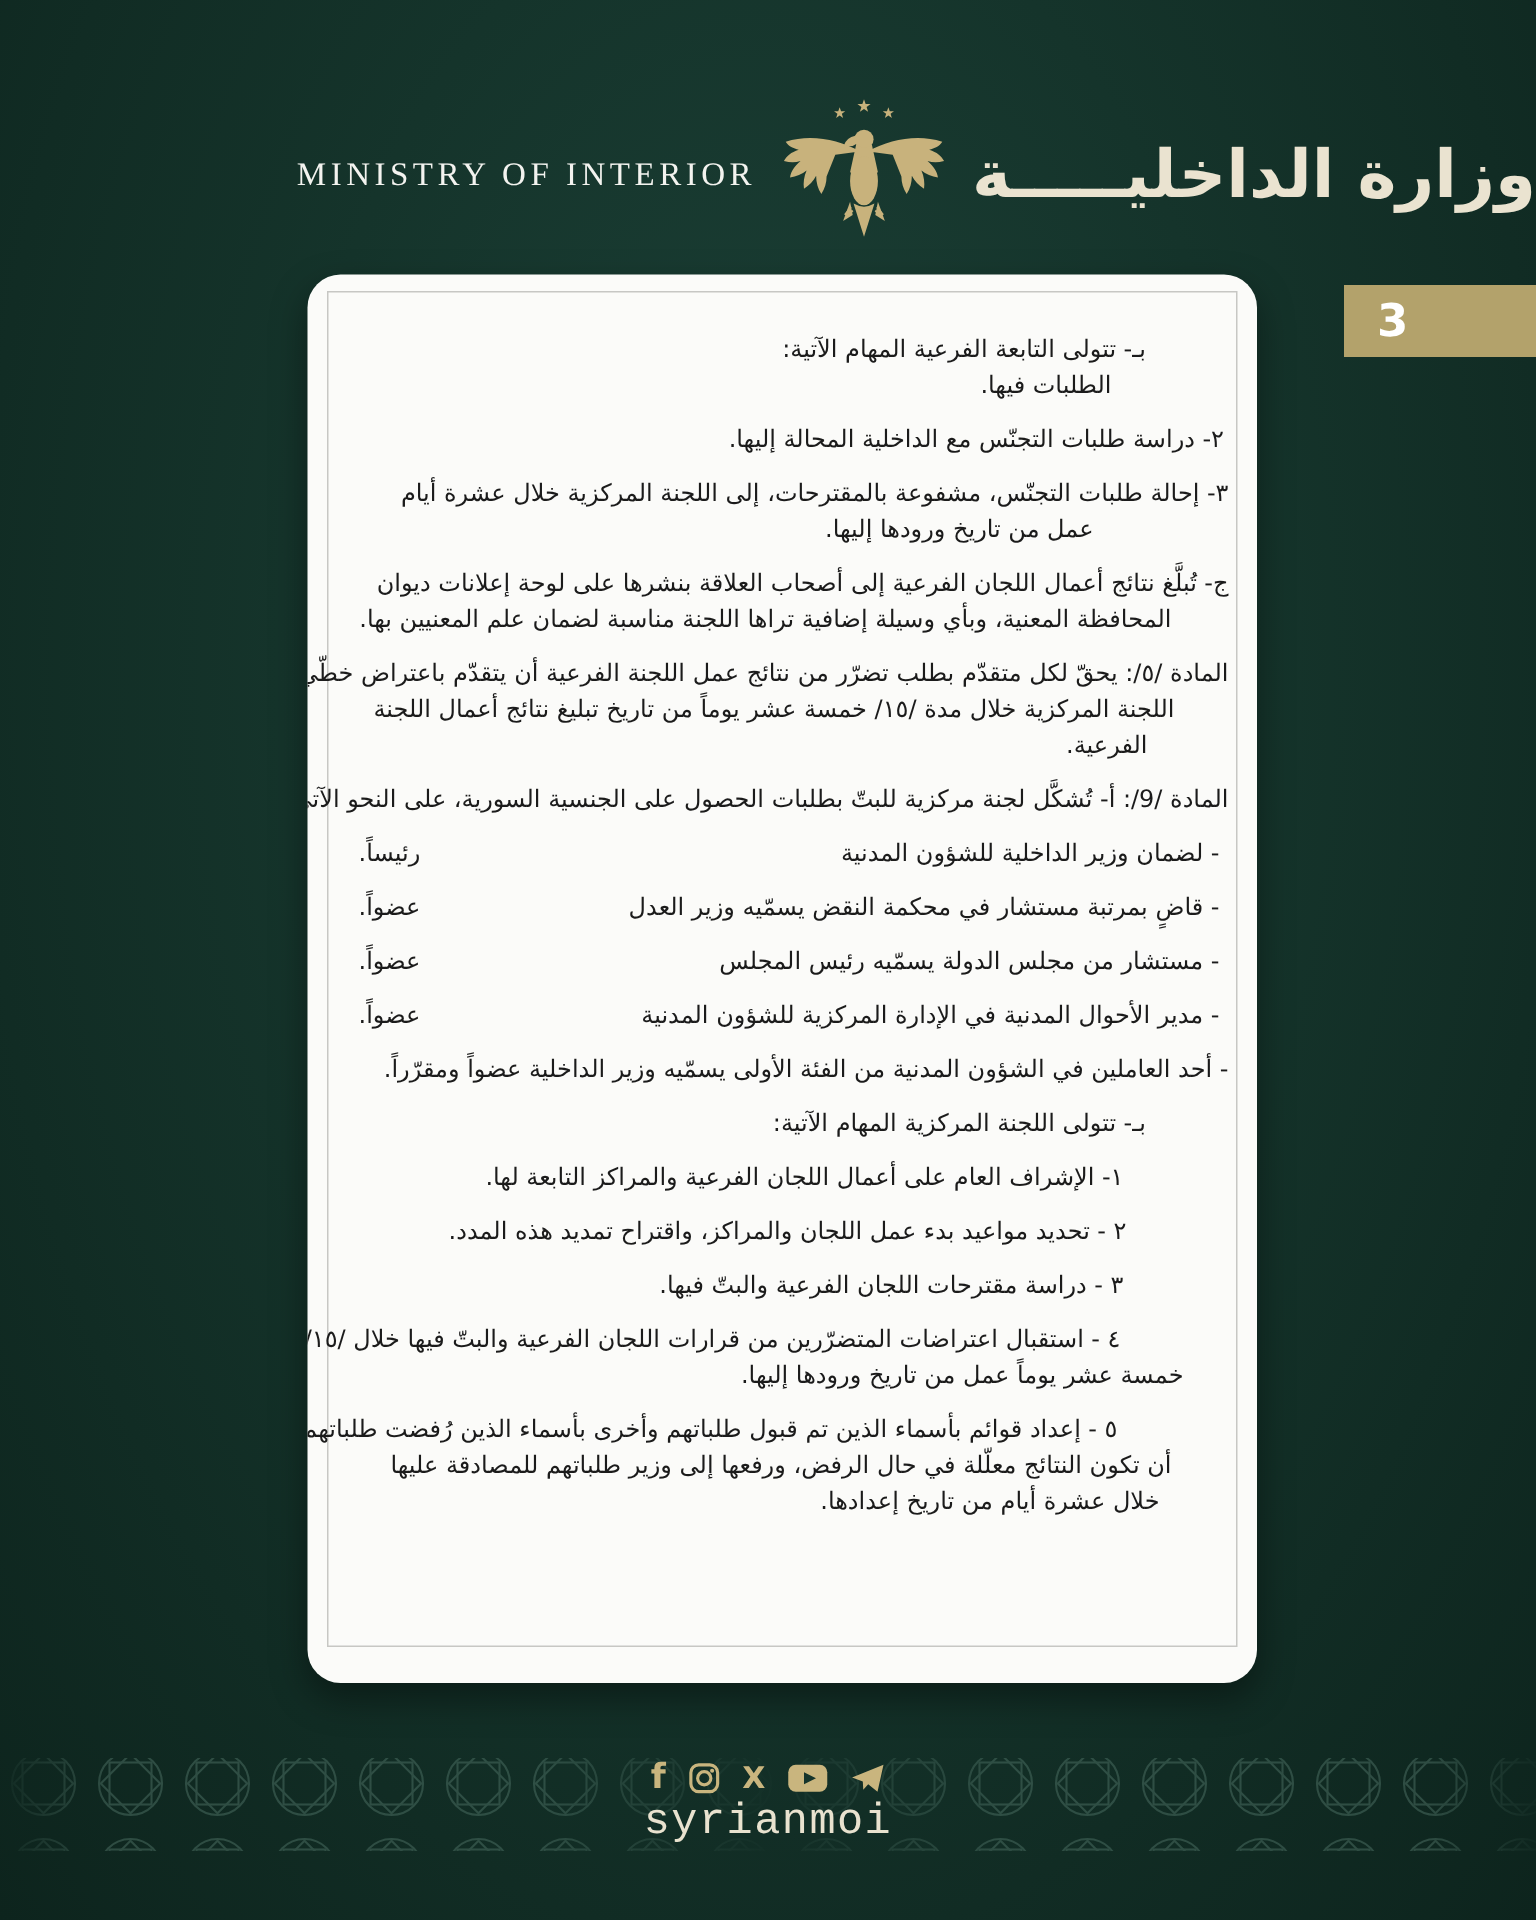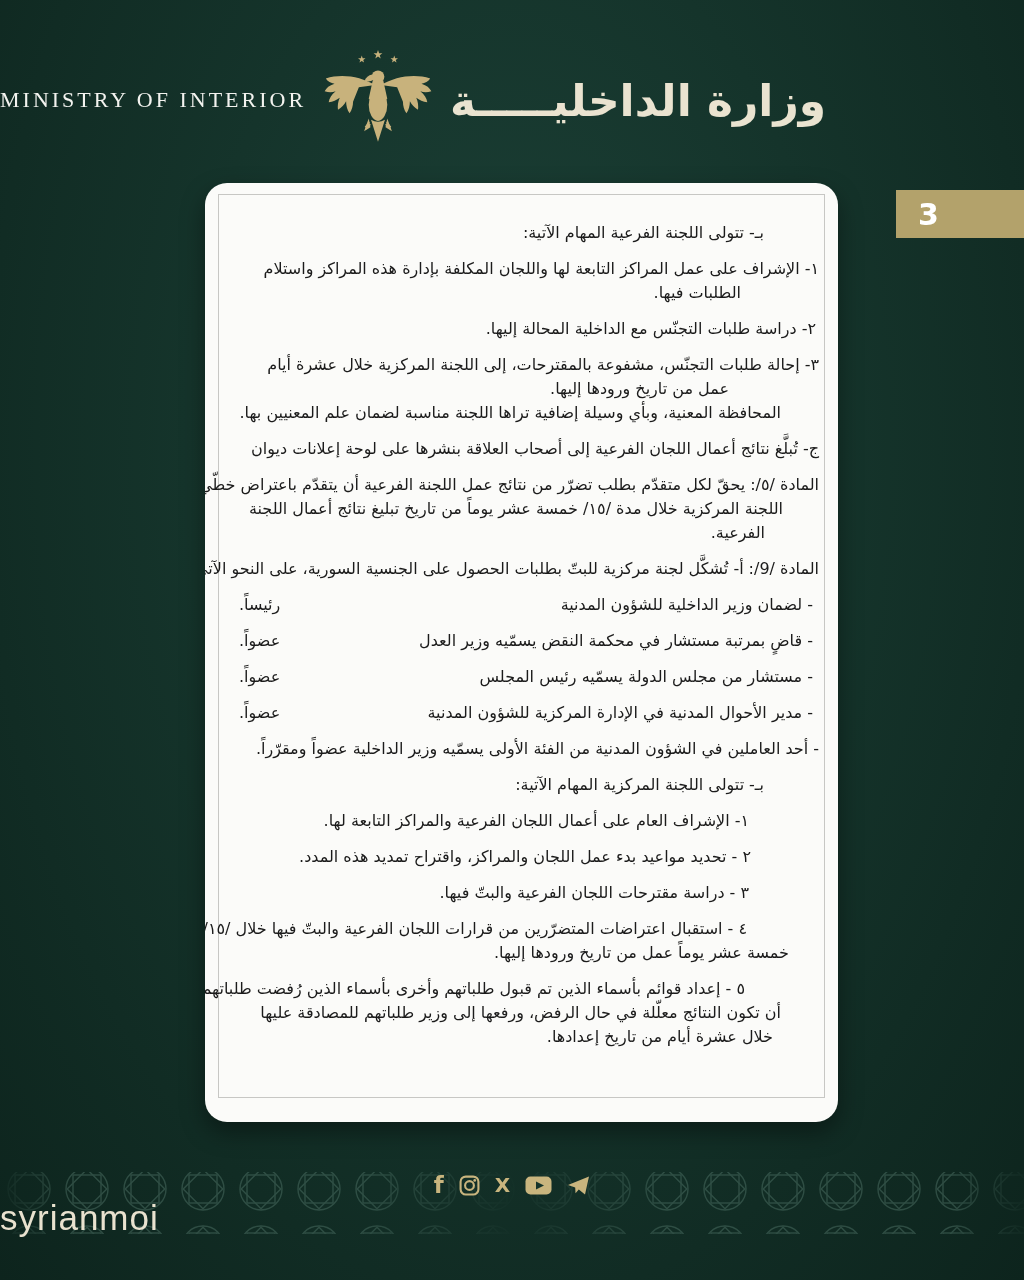--- a/index.html
+++ b/index.html
@@ -1,21 +1,21 @@
 <!DOCTYPE html>
 <html><head>
 <meta charset="utf-8">
 <style>
   html,body{margin:0;padding:0;background:#0b211b;}
   .page{position:relative;width:1024px;height:1280px;overflow:hidden;
         background:radial-gradient(ellipse at 50% 35%, #1c4137 0%, #15342b 45%, #0d241d 100%);
         font-family:"DejaVu Sans",sans-serif;}
   
-  .header{position:absolute;top:30px;left:0;right:0;height:140px;
-          display:flex;align-items:center;justify-content:flex-start;gap:14px;}
+  .header{position:absolute;top:46px;left:0;right:0;height:140px;
+          display:flex;align-items:center;justify-content:flex-end;gap:14px;}
   .min-en{color:#f3f3ef;font-family:"Liberation Serif",serif;font-size:22px;
           letter-spacing:3px;white-space:nowrap;}
   .min-ar{color:#eae3d0;font-size:44px;font-weight:bold;direction:rtl;white-space:nowrap;
           font-family:"DejaVu Sans",sans-serif;}
   .emblem{width:116px;height:128px;flex:0 0 auto;}
   
   .badge{position:absolute;top:190px;right:0;width:128px;height:48px;background:#b3a26b;
          color:#ffffff;font-size:30px;font-weight:bold;display:flex;align-items:center;
          padding-left:22px;box-sizing:border-box;}
   
@@ -28,22 +28,22 @@
   .ln{position:relative;text-align:right;white-space:nowrap;line-height:24px;}
   .gap{margin-top:12px;}
   .lead{font-weight:normal;margin-left:5px;}
   .role{position:absolute;left:12px;top:0;}
   
   .pattern-band{position:absolute;top:1160px;left:0;width:1024px;height:86px;}
   .footer-social{position:absolute;top:1172px;left:0;right:0;display:flex;
                  justify-content:center;align-items:center;gap:15px;height:26px;}
   .glyph-icon{color:#c9b57e;font-weight:bold;font-size:23px;line-height:23px;
               font-family:"DejaVu Sans",sans-serif;}
-  .footer-handle{position:absolute;top:1198px;left:0;right:0;text-align:left;
-                 color:#e9e2cf;font-family:Liberation Sans, sans-serif;font-size:35px;
+  .footer-handle{position:absolute;top:1198px;left:0;right:0;text-align:center;
+                 color:#e9e2cf;font-family:Liberation Mono, monospace;font-size:29px;
                  letter-spacing:1px;}
 </style>
 </head>
 <body>
 
 <div class="page">
 
   <div class="header">
     <div class="min-en">MINISTRY OF INTERIOR</div>
     <svg class="emblem" viewBox="0 0 200 180" xmlns="http://www.w3.org/2000/svg">
@@ -69,28 +69,27 @@
     <div class="min-ar">وزارة الداخليـــــة</div>
   </div>
 
   <div class="badge">
     <span>3</span>
   </div>
 
   <div class="card">
     <div class="card-border"></div>
     <div class="doc-text">
-      <div class="ln" style="padding-right:55px"><span class="lead">بـ-</span><span>تتولى اللجنة الفرعية المهام الآتية:</span></div>
-      <div class="ln gap"><span class="lead">١-</span><span>الإشراف على عمل المراكز التابعة لها واللجان المكلفة بإدارة هذه المراكز واستلام</span></div>
+      <div class="ln" style="padding-right:55px"><span class="lead">بـ-</span><span>تتولى التابعة الفرعية المهام الآتية:</span></div>
       <div class="ln" style="padding-right:78px"><span>الطلبات فيها.</span></div>
       <div class="ln gap" style="padding-right:3px"><span class="lead">٢-</span><span>دراسة طلبات التجنّس مع الداخلية المحالة إليها.</span></div>
       <div class="ln gap"><span class="lead">٣-</span><span>إحالة طلبات التجنّس، مشفوعة بالمقترحات، إلى اللجنة المركزية خلال عشرة أيام</span></div>
       <div class="ln" style="padding-right:90px"><span>عمل من تاريخ ورودها إليها.</span></div>
+      <div class="ln gap"><span class="lead">ج-</span><span>تُبلَّغ نتائج أعمال اللجان الفرعية إلى أصحاب العلاقة بنشرها على لوحة إعلانات ديوان</span></div>
       <div class="ln" style="padding-right:38px"><span>المحافظة المعنية، وبأي وسيلة إضافية تراها اللجنة مناسبة لضمان علم المعنيين بها.</span></div>
-      <div class="ln gap"><span class="lead">ج-</span><span>تُبلَّغ نتائج أعمال اللجان الفرعية إلى أصحاب العلاقة بنشرها على لوحة إعلانات ديوان</span></div>
       <div class="ln gap"><span class="lead">المادة /٥/:</span><span>يحقّ لكل متقدّم بطلب تضرّر من نتائج عمل اللجنة الفرعية أن يتقدّم باعتراض خطّي إلى</span></div>
       <div class="ln" style="padding-right:36px"><span>اللجنة المركزية خلال مدة /١٥/ خمسة عشر يوماً من تاريخ تبليغ نتائج أعمال اللجنة</span></div>
       <div class="ln" style="padding-right:54px"><span>الفرعية.</span></div>
       <div class="ln gap"><span class="lead">المادة /9/:</span><span>أ- تُشكَّل لجنة مركزية للبتّ بطلبات الحصول على الجنسية السورية، على النحو الآتي:</span></div>
       <div class="ln gap" style="padding-right:6px"><span>- لضمان وزير الداخلية للشؤون المدنية</span><span class="role">رئيساً.</span></div>
       <div class="ln gap" style="padding-right:6px"><span>- قاضٍ بمرتبة مستشار في محكمة النقض يسمّيه وزير العدل</span><span class="role">عضواً.</span></div>
       <div class="ln gap" style="padding-right:6px"><span>- مستشار من مجلس الدولة يسمّيه رئيس المجلس</span><span class="role">عضواً.</span></div>
       <div class="ln gap" style="padding-right:6px"><span>- مدير الأحوال المدنية في الإدارة المركزية للشؤون المدنية</span><span class="role">عضواً.</span></div>
       <div class="ln gap"><span>- أحد العاملين في الشؤون المدنية من الفئة الأولى يسمّيه وزير الداخلية  عضواً ومقرّراً.</span></div>
       <div class="ln gap" style="padding-right:55px"><span class="lead">بـ-</span><span>تتولى اللجنة المركزية المهام الآتية:</span></div>

